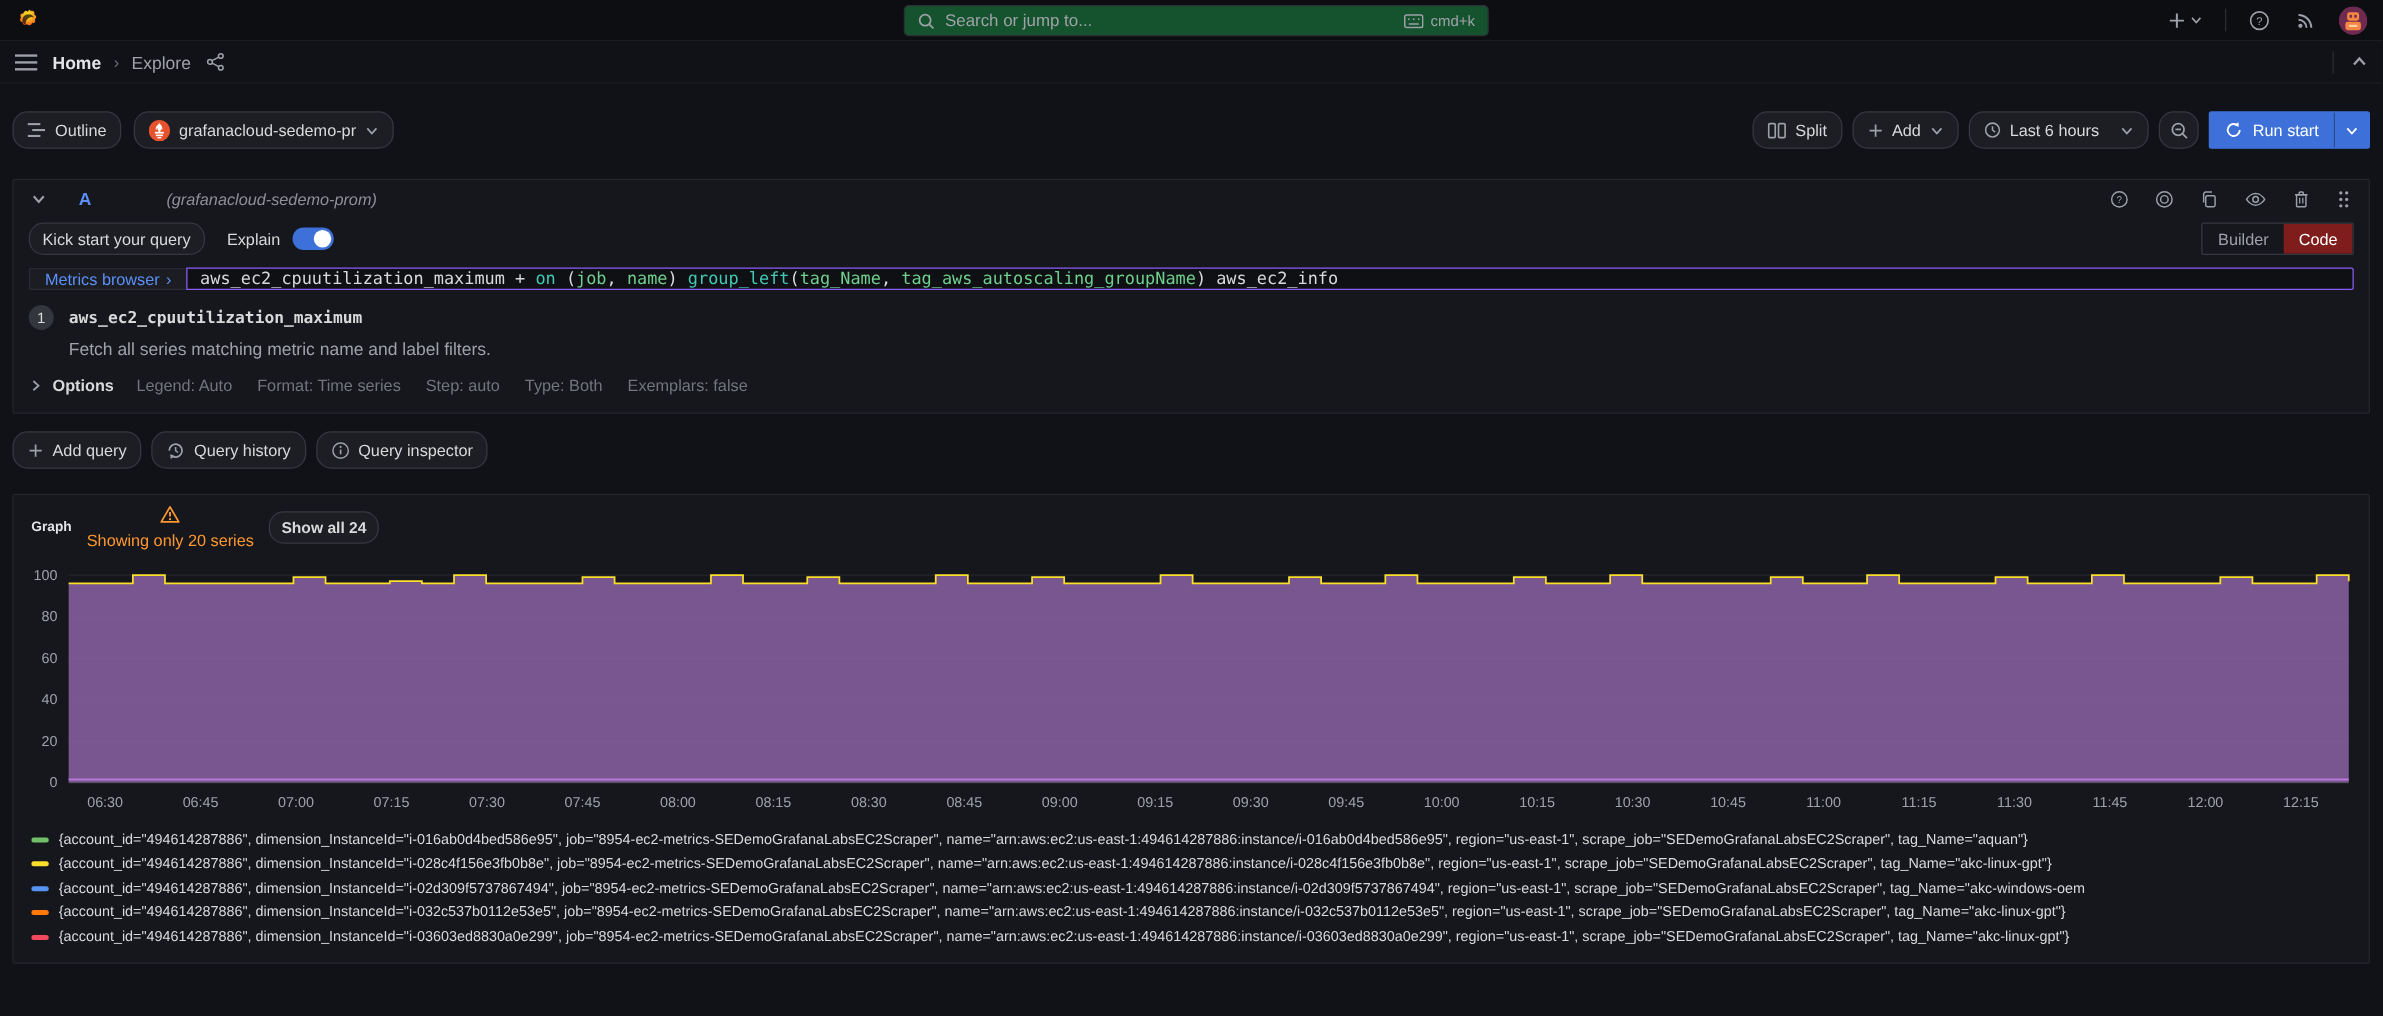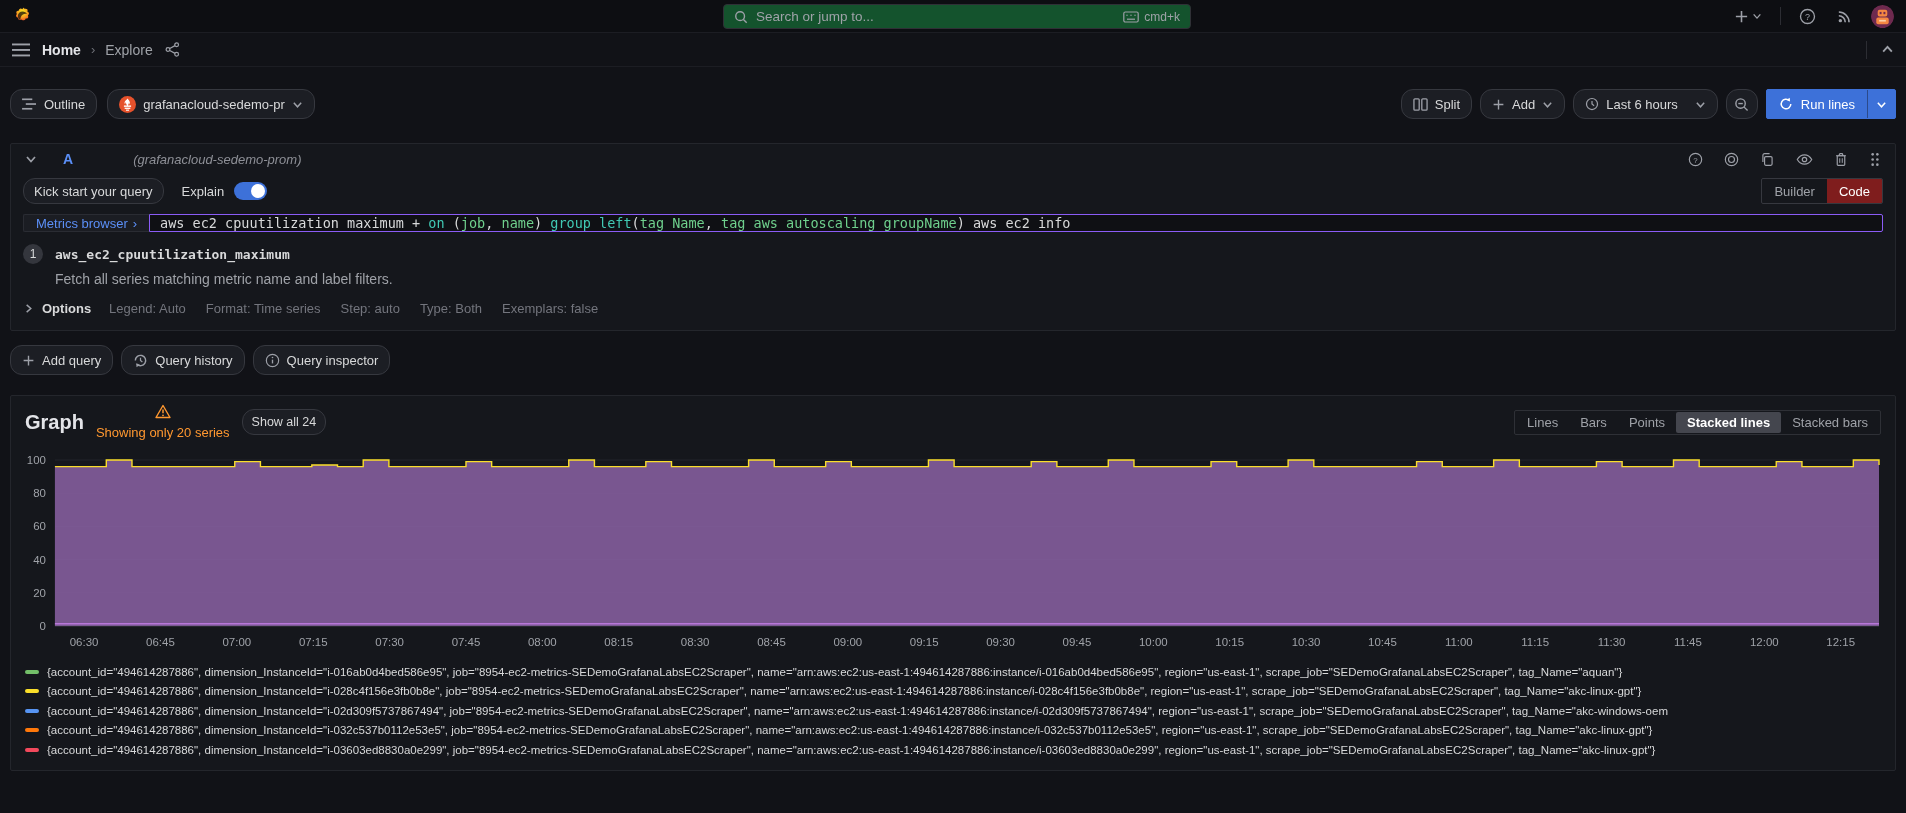--- a/index.html
+++ b/index.html
@@ -79,23 +79,23 @@
 
   .opts { margin-top:14px; display:flex; align-items:center; gap:8px; }
   .opts .optlabel { font-size:13px; font-weight:700; color:#d8d9da; margin-right:10px; cursor:pointer; }
   .optitem { font-size:13px; color:#73757d; margin-right:12px; }
 
   .actions { margin-top:14px; display:flex; gap:8px; }
 
   
   .gpanel { margin-top:20px; }
   .ghead { display:flex; align-items:center; padding:8px 14px 2px 14px; gap:12px; }
-  .gtitle { font-size:20px; font-weight:700; color:#e3e4e8; }
+  .gtitle { font-size:11px; font-weight:700; color:#e3e4e8; }
   .warn { display:flex; align-items:center; gap:6px; color:#ff9830; font-size:13px;flex-direction:column; }
-  .btn-xs { height:16px; font-size:12.5px; font-weight:400; padding:12px 9px; }
+  .btn-xs { height:16px; font-size:12.5px; font-weight:700; padding:12px 9px; }
   .modes { margin-left:auto; display:flex; border:1px solid #2e3036; border-radius:2px; padding:1px; }
   .mode { font-size:13px; color:#9fa2a8; padding:3px 11px; border-radius:2px; cursor:pointer; white-space:nowrap; }
   .mode.active { background:#44464e; color:#fff; font-weight:600; }
   .chartwrap { padding:6px 8px 0 2px; }
   .legend { padding:2px 10px 10px 14px; }
   .legend-row { display:flex; align-items:center; gap:8px; height:19.5px; overflow:hidden;
     white-space:nowrap; font-size:11.5px; color:#d8d9da; cursor:pointer; }
   .legend-dash { flex:0 0 14px; width:14px; height:4px; border-radius:2px; }
 </style>
 </head>
@@ -255,21 +255,21 @@
           <line x1="4.6" y1="7" x2="9.4" y2="7" stroke="currentColor" stroke-width="1.5"></line>
           <line x1="10.8" y1="10.8" x2="14.5" y2="14.5" stroke="currentColor" stroke-width="1.5"></line>
           </svg>
       </button>
       <div class="btn-run">
         <div class="runmain">
           <svg width="14" height="14" viewBox="0 0 16 16">
             <path d="M13.5 8a5.5 5.5 0 1 1-1.6-3.9" fill="none" stroke="#fff" stroke-width="1.7"></path>
             <polygon points="12.2,0.8 12.6,5 8.6,3.4" fill="#fff"></polygon>
             </svg>
-          <span>Run lines</span>
+          <span>Run start</span>
         </div>
         <div class="runcaret">
           <svg width="11" height="11" viewBox="0 0 12 12">
             <polyline points="2,4 6,8.5 10,4" fill="none" stroke="#fff" stroke-width="1.6"></polyline>
             </svg>
         </div>
       </div>
     </div>
   </div>
 
@@ -405,27 +405,20 @@
       <span class="gtitle">Graph</span>
       <span class="warn">
         <svg width="16" height="15" viewBox="0 0 16 15">
           <path d="M8 1.5 15 13.5H1Z" fill="none" stroke="#ff9830" stroke-width="1.4" stroke-linejoin="round"></path>
           <line x1="8" y1="5.6" x2="8" y2="9.2" stroke="#ff9830" stroke-width="1.5"></line>
           <circle cx="8" cy="11.3" r="0.9" fill="#ff9830"></circle>
           </svg>
         <span>Showing only 20 series</span>
       </span>
       <button class="btn btn-xs">Show all 24</button>
-      <div class="modes">
-        <span class="mode">Lines</span>
-        <span class="mode">Bars</span>
-        <span class="mode">Points</span>
-        <span class="mode active">Stacked lines</span>
-        <span class="mode">Stacked bars</span>
-      </div>
     </div>
 
     <div class="chartwrap">
       <svg id="chart-svg" width="100%" height="212" preserveAspectRatio="none" viewBox="0 0 1878 212">
           <line x1="42" x2="1870" y1="178" y2="178" stroke="rgba(204,204,220,0.22)" stroke-width="1"></line>
           <text x="33" y="182" fill="#9fa2a8" font-size="11.5" text-anchor="end" font-family="Liberation Sans, sans-serif">0</text>
           <line x1="42" x2="1870" y1="144.8" y2="144.8" stroke="rgba(204,204,220,0.08)" stroke-width="1"></line>
           <text x="33" y="148.8" fill="#9fa2a8" font-size="11.5" text-anchor="end" font-family="Liberation Sans, sans-serif">20</text>
           <line x1="42" x2="1870" y1="111.6" y2="111.6" stroke="rgba(204,204,220,0.08)" stroke-width="1"></line>
           <text x="33" y="115.6" fill="#9fa2a8" font-size="11.5" text-anchor="end" font-family="Liberation Sans, sans-serif">40</text>

